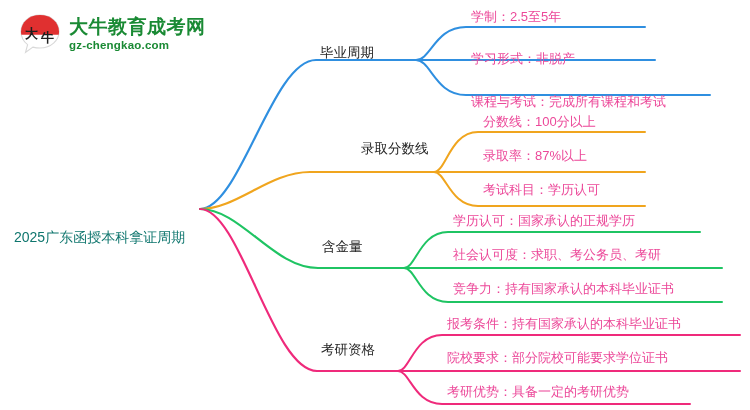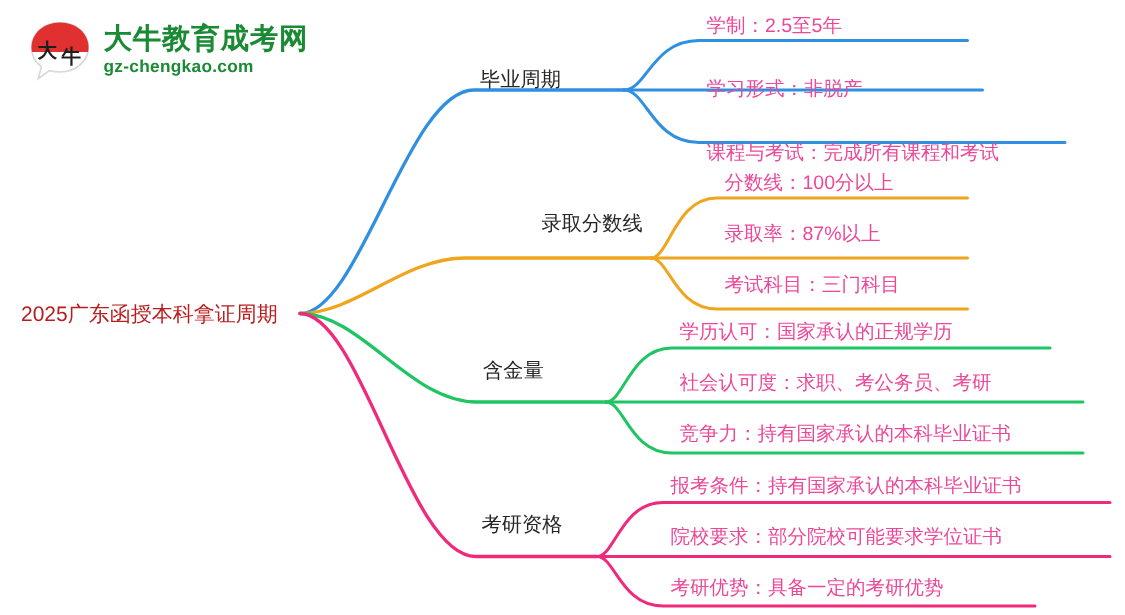--- a/index.html
+++ b/index.html
@@ -65,21 +65,22 @@
 
   
   .node-text {
     position: absolute;
     color: #262626;
     white-space: nowrap;
     font-family: "Liberation Sans", "DejaVu Sans", sans-serif;
   }
   .root-node {
     font-size: 14px;
-    color: #b91c1c;
+    color: #0f766e;
+    margin-top: 28px;
   }
   .branch-node {
     font-size: 13.5px;
     color: #262626;
   }
   .leaf-node {
     font-size: 13px;
     color: #ec4899;
   }
 </style>
@@ -125,21 +126,21 @@
 <div class="node-text root-node" style="left:14px; top:201px;">2025广东函授本科拿证周期</div>
 
 <div class="node-text branch-node" style="left:320px; top:28px;margin-top:16px;">毕业周期</div>
 <div class="node-text leaf-node" style="left:471px; top:8px;">学制：2.5至5年</div>
 <div class="node-text leaf-node" style="left:471px; top:50px;">学习形式：非脱产</div>
 <div class="node-text leaf-node" style="left:471px; top:93px;">课程与考试：完成所有课程和考试</div>
 
 <div class="node-text branch-node" style="left:314px; top:140px;margin-left:47px;">录取分数线</div>
 <div class="node-text leaf-node" style="left:483px; top:113px;">分数线：100分以上</div>
 <div class="node-text leaf-node" style="left:483px; top:147px;">录取率：87%以上</div>
-<div class="node-text leaf-node" style="left:483px; top:181px;">考试科目：三门科目</div>
+<div class="node-text leaf-node" style="left:483px; top:181px;">考试科目：学历认可</div>
 
 <div class="node-text branch-node" style="left:322px; top:238px;text-align:center;">含金量</div>
 <div class="node-text leaf-node" style="left:453px; top:212px;">学历认可：国家承认的正规学历</div>
 <div class="node-text leaf-node" style="left:453px; top:246px;">社会认可度：求职、考公务员、考研</div>
 <div class="node-text leaf-node" style="left:453px; top:280px;">竞争力：持有国家承认的本科毕业证书</div>
 
 <div class="node-text branch-node" style="left:321px; top:341px;">考研资格</div>
 <div class="node-text leaf-node" style="left:447px; top:315px;">报考条件：持有国家承认的本科毕业证书</div>
 <div class="node-text leaf-node" style="left:447px; top:349px;">院校要求：部分院校可能要求学位证书</div>
 <div class="node-text leaf-node" style="left:447px; top:383px;">考研优势：具备一定的考研优势</div>

